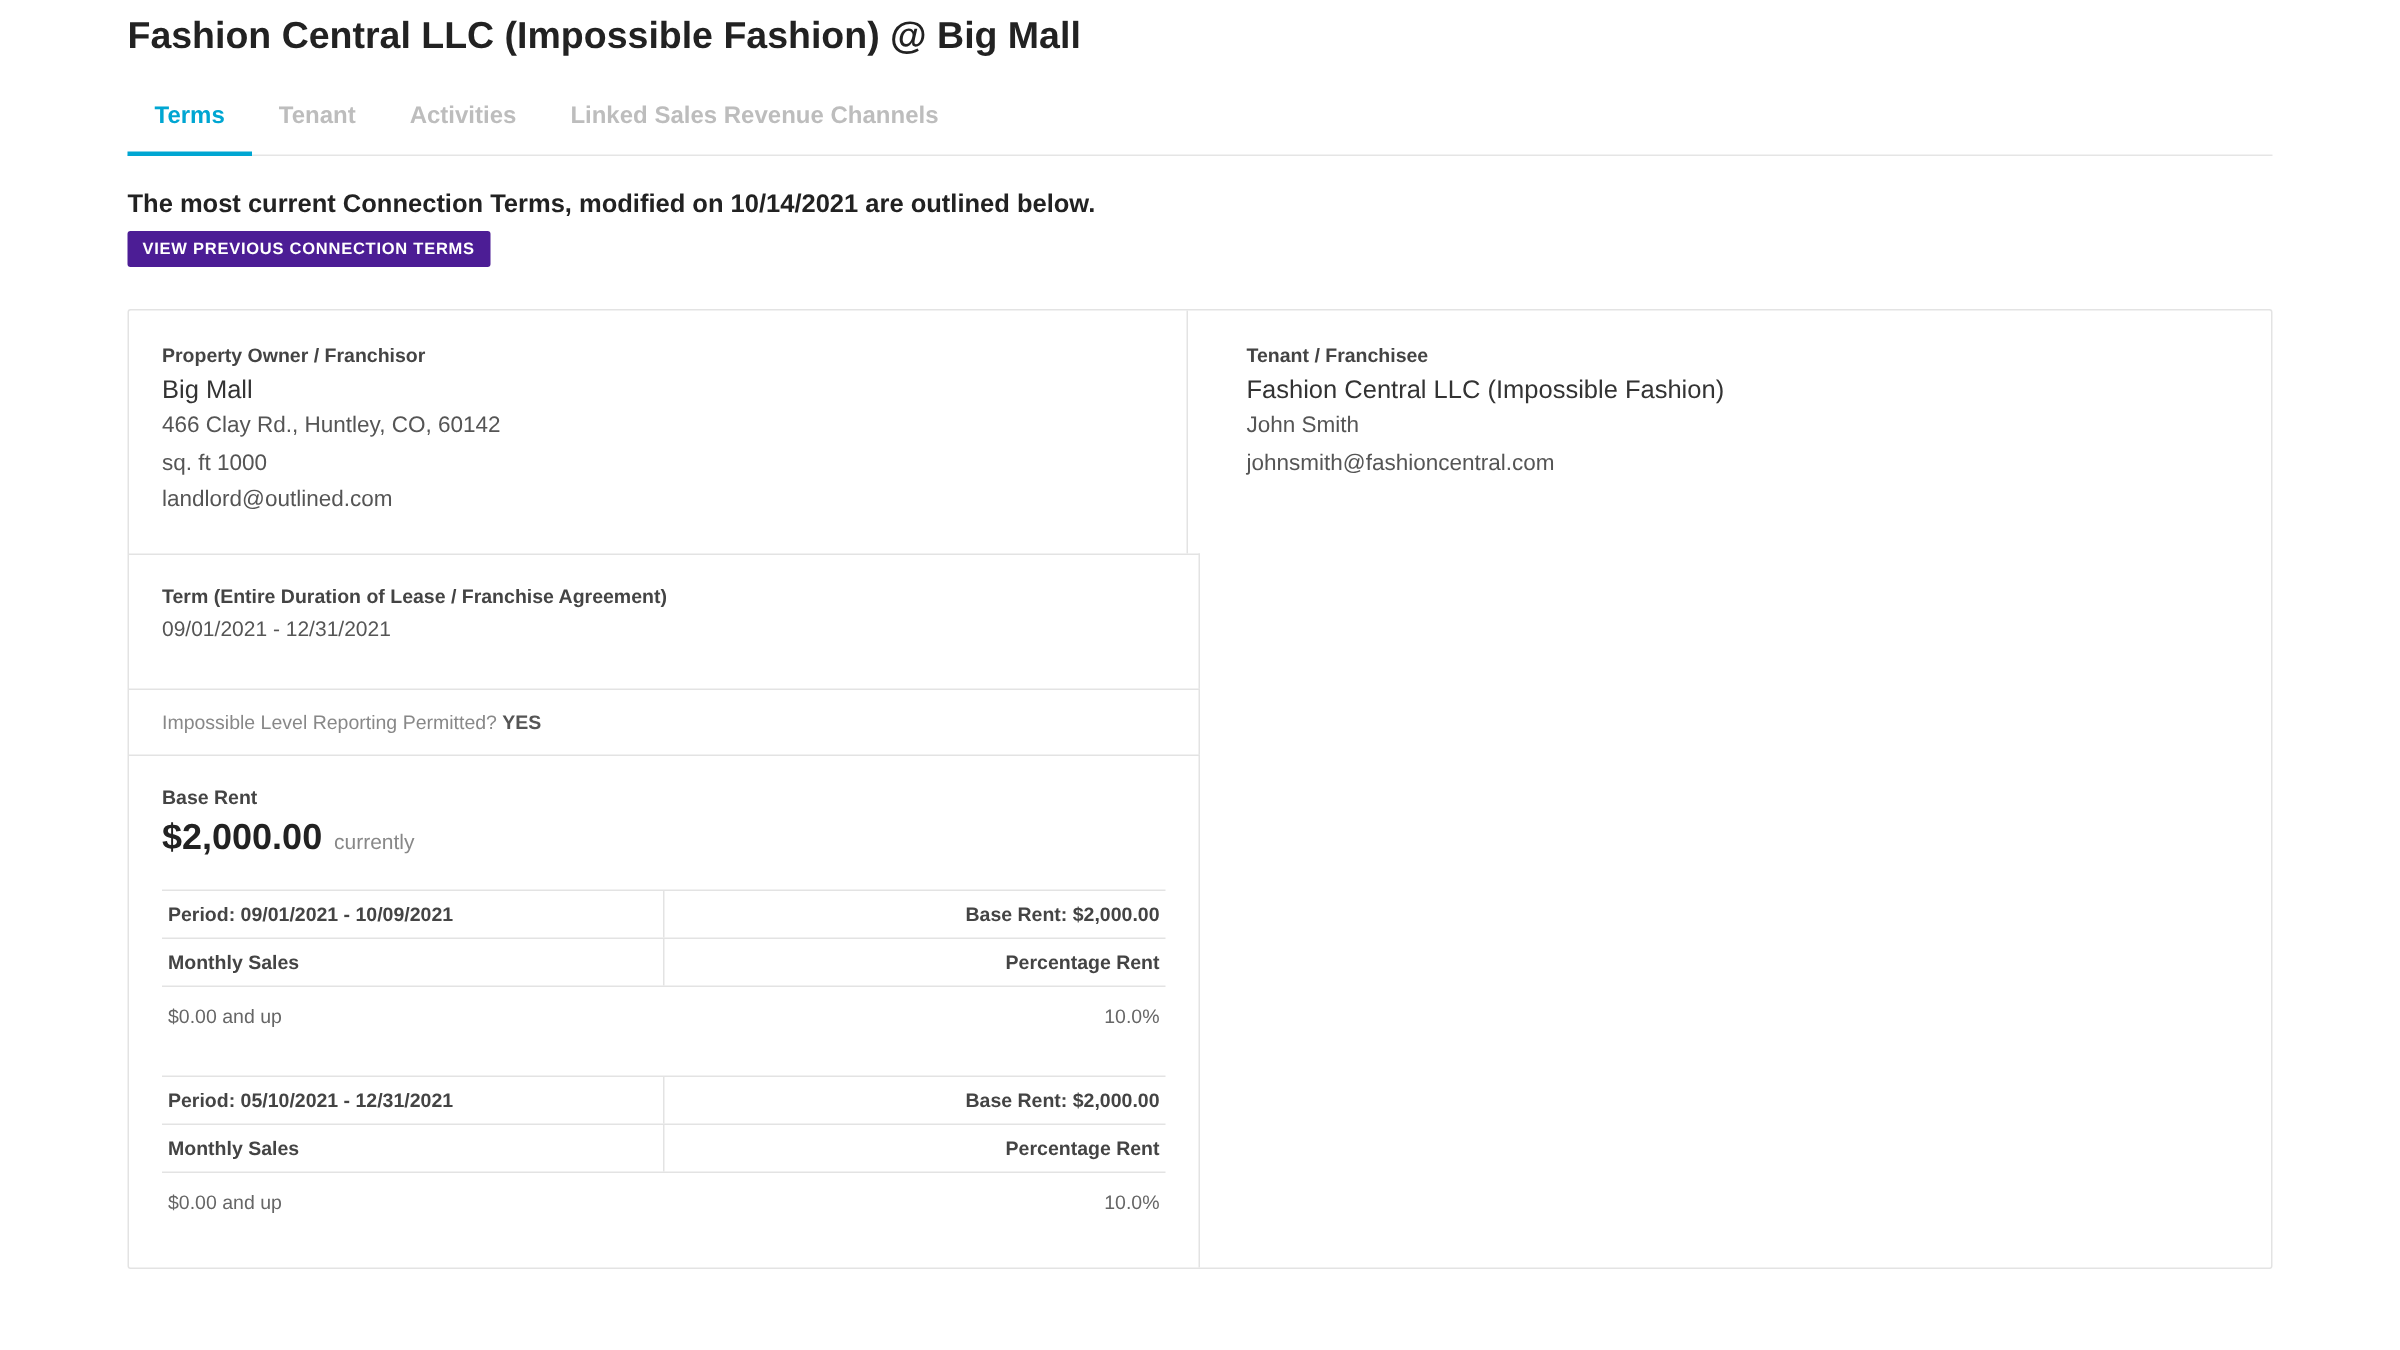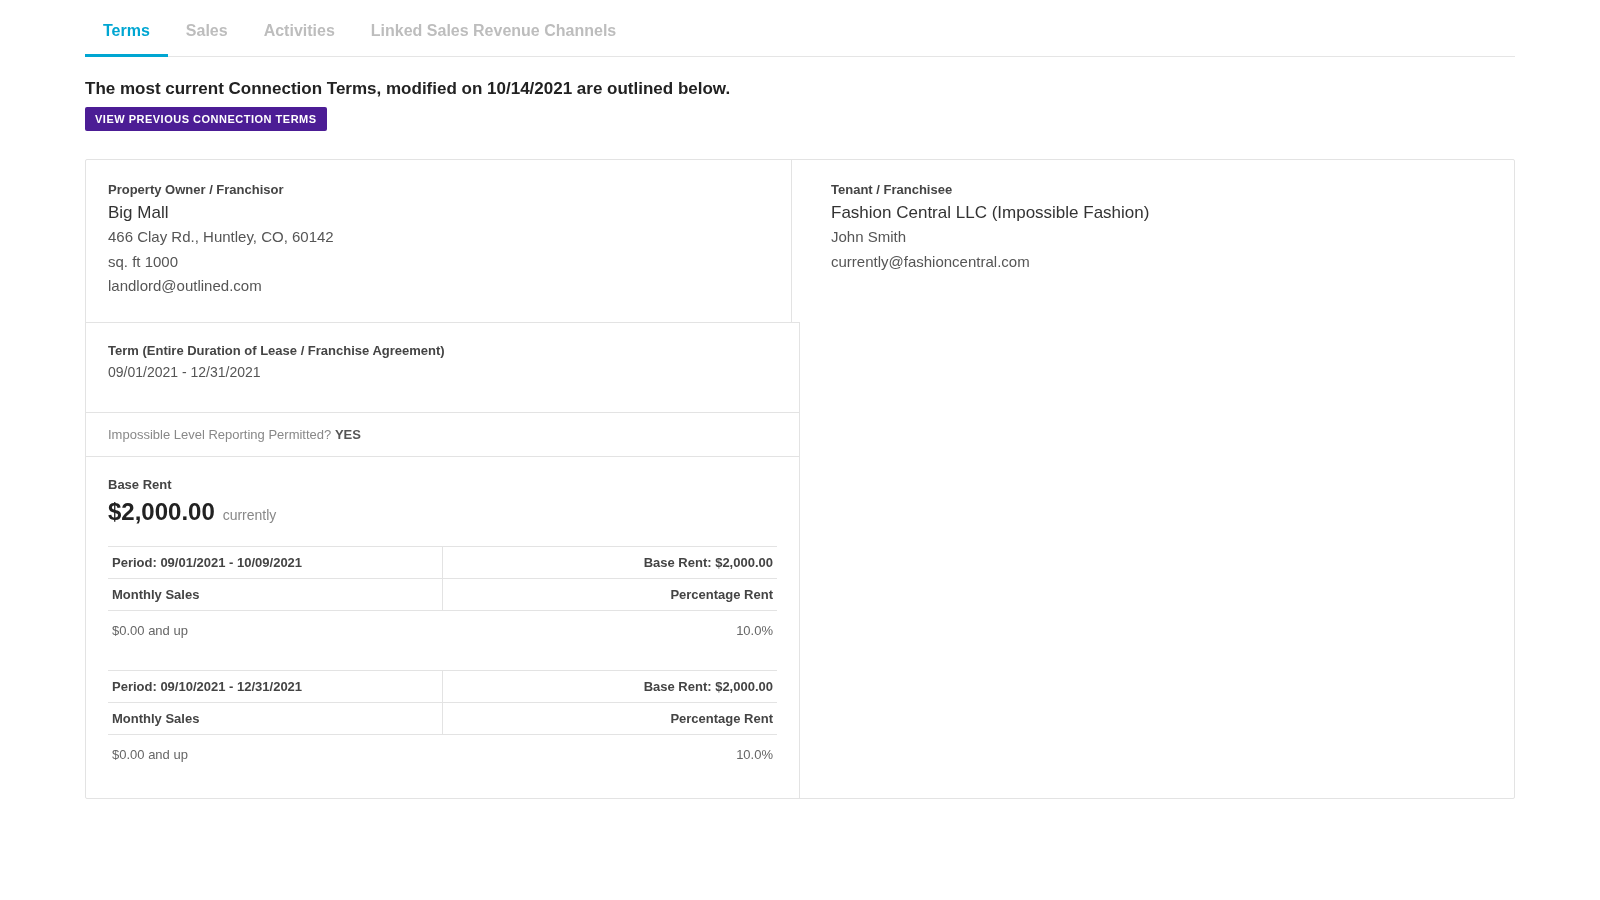--- a/index.html
+++ b/index.html
@@ -171,45 +171,46 @@
   }
   .rent-group:last-child { margin-bottom: 0; }
   .rent-group .group-top {
     border-top: 1px solid #e3e3e3;
   }
 </style>
 </head>
 <body>
 
 <div class="page">
+  <h1 class="page-title">Fashion Central LLC (Impossible Fashion) @ Big Mall</h1>
 
   <div class="tabs">
     <div class="tab active">Terms</div>
-    <div class="tab">Sales</div>
+    <div class="tab">Tenant</div>
     <div class="tab">Activities</div>
     <div class="tab">Linked Sales Revenue Channels</div>
   </div>
 
   <div class="intro-text">The most current Connection Terms, modified on 10/14/2021 are outlined below.</div>
   <button class="btn-view-prev">VIEW PREVIOUS CONNECTION TERMS</button>
 
   <div class="card">
     <div class="card-top">
       <div class="col-left">
         <div class="section-label">Property Owner / Franchisor</div>
         <div class="big-name">Big Mall</div>
         <div class="text-line">466 Clay Rd., Huntley, CO, 60142</div>
         <div class="text-line">sq. ft 1000</div>
         <div class="text-line">landlord@outlined.com</div>
       </div>
       <div class="col-right">
         <div class="section-label">Tenant / Franchisee</div>
         <div class="big-name">Fashion Central LLC (Impossible Fashion)</div>
         <div class="text-line">John Smith</div>
-        <div class="text-line">currently@fashioncentral.com</div>
+        <div class="text-line">johnsmith@fashioncentral.com</div>
       </div>
     </div>
 
     <div class="term-section">
       <div class="section-label">Term (Entire Duration of Lease / Franchise Agreement)</div>
       <div class="term-value">09/01/2021 - 12/31/2021</div>
     </div>
     <div style="width:50%"></div>
 
     <div class="txn-section">
@@ -236,21 +237,21 @@
             <div class="rt-cell-right">Percentage Rent</div>
           </div>
           <div class="rt-row data">
             <div class="rt-cell-left" style="border-right:none">$0.00 and up</div>
             <div class="rt-cell-right">10.0%</div>
           </div>
         </div>
 
         <div class="rent-group">
           <div class="rt-row header group-top">
-            <div class="rt-cell-left">Period: 09/10/2021 - 12/31/2021</div>
+            <div class="rt-cell-left">Period: 05/10/2021 - 12/31/2021</div>
             <div class="rt-cell-right">Base Rent: $2,000.00</div>
           </div>
           <div class="rt-row header">
             <div class="rt-cell-left">Monthly Sales</div>
             <div class="rt-cell-right">Percentage Rent</div>
           </div>
           <div class="rt-row data">
             <div class="rt-cell-left" style="border-right:none">$0.00 and up</div>
             <div class="rt-cell-right">10.0%</div>
           </div>

